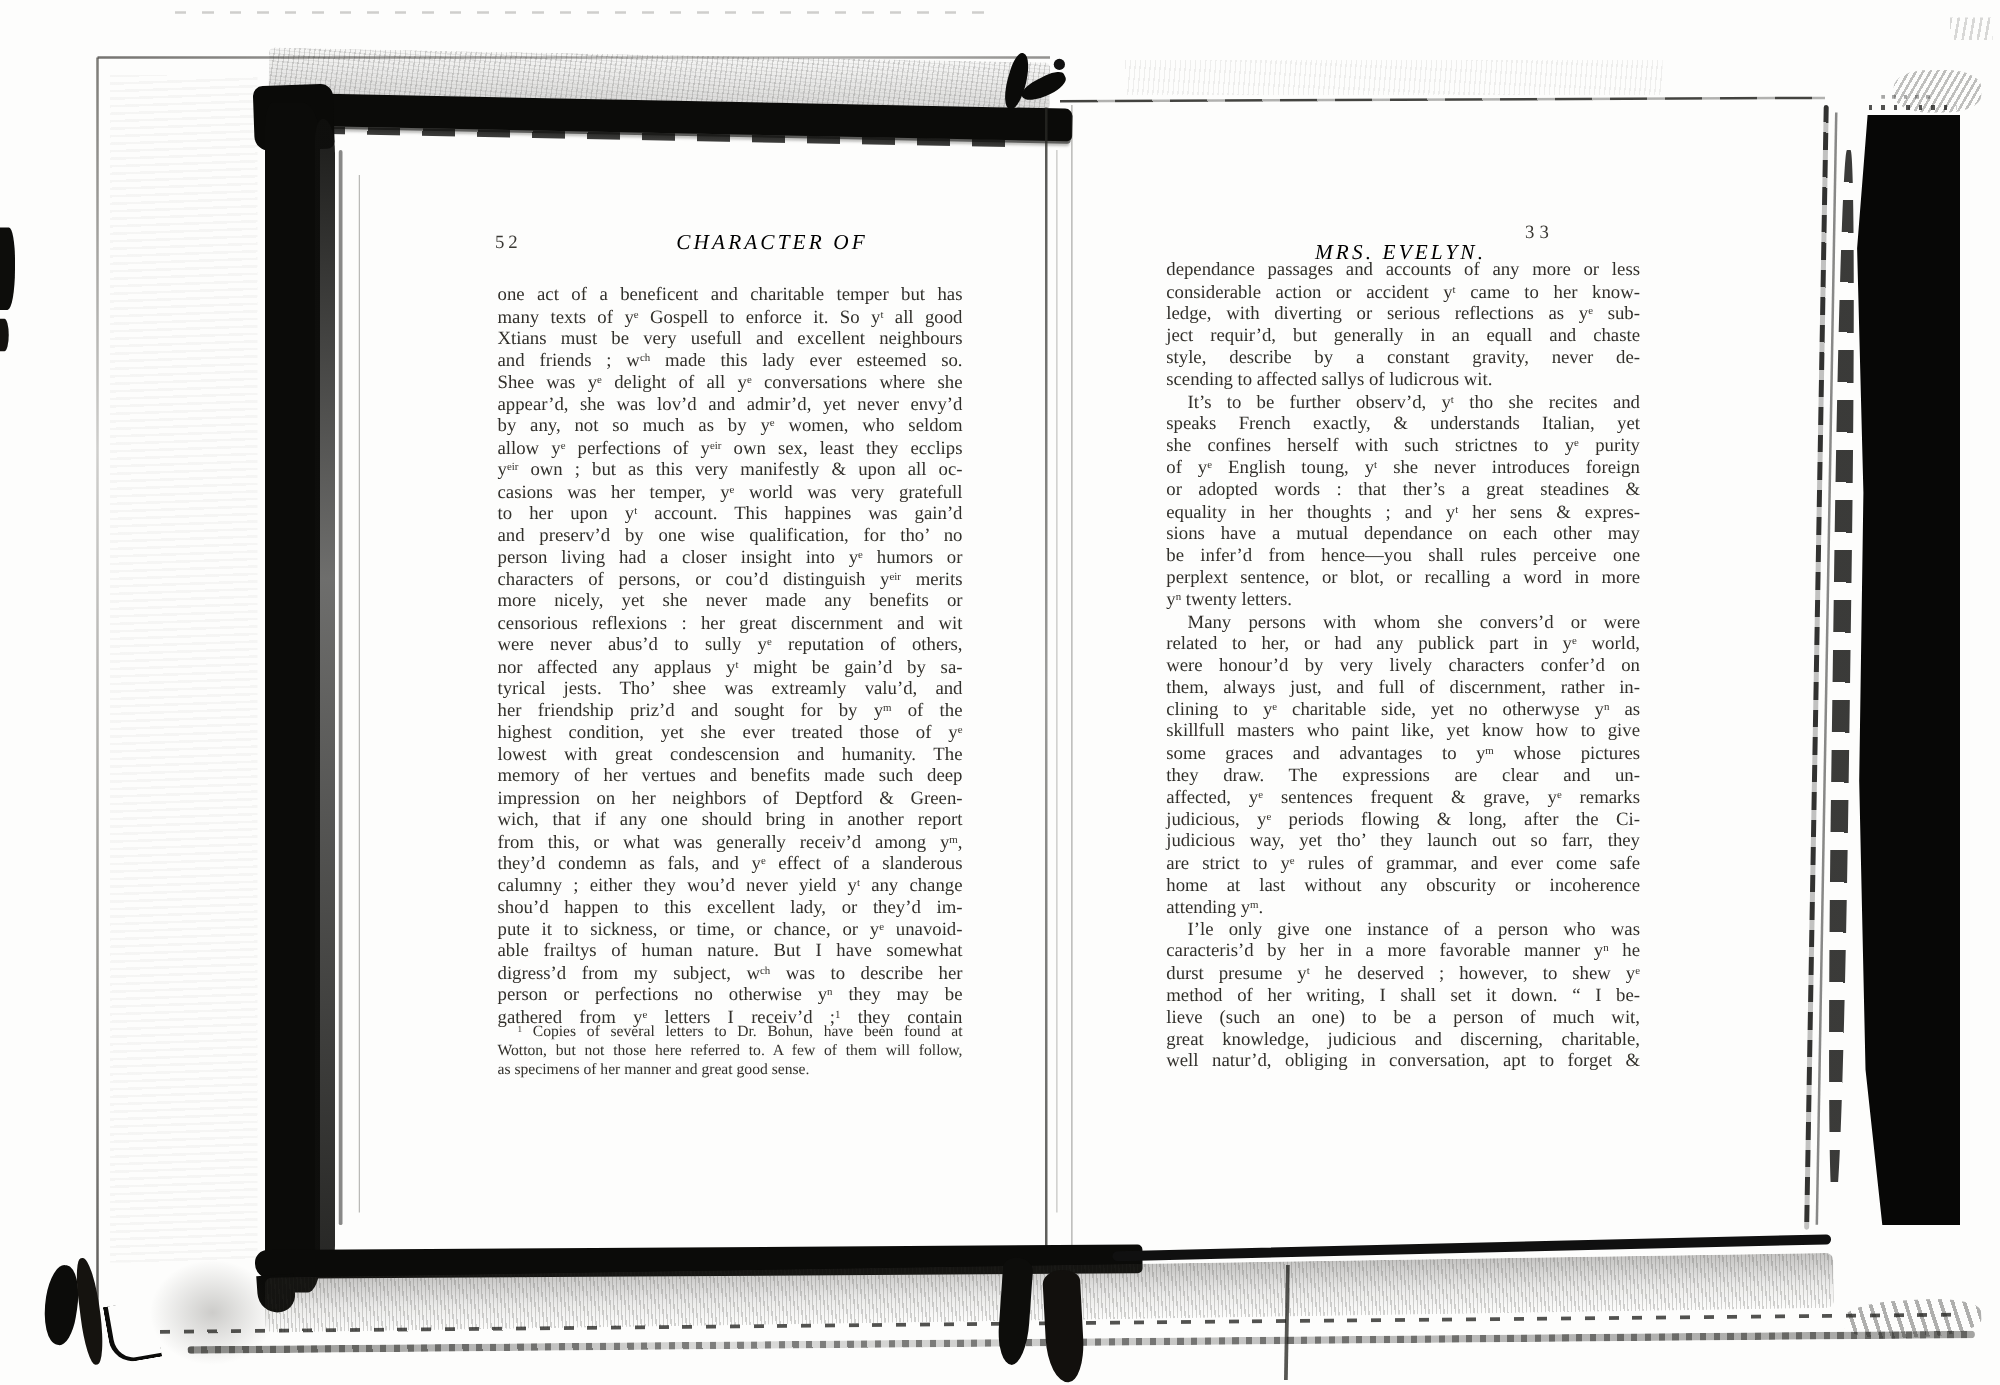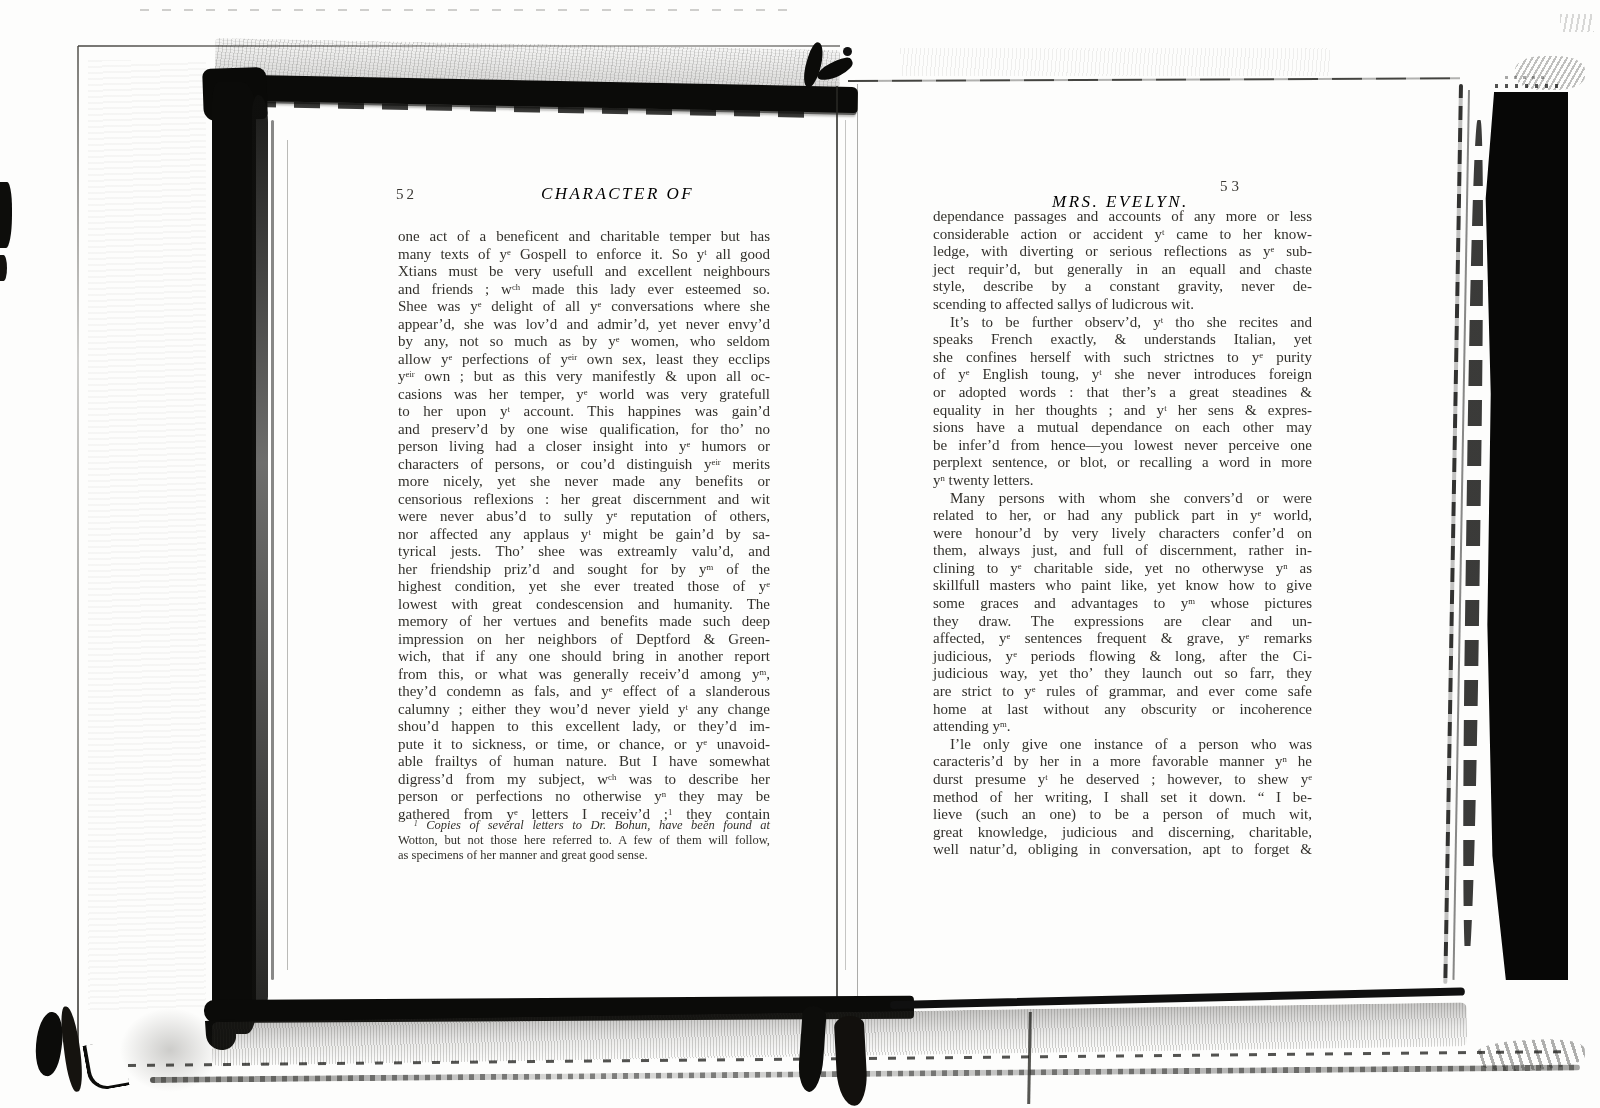--- a/index.html
+++ b/index.html
@@ -76,21 +76,21 @@
   #right-pagenum{left:1220px;top:178px;letter-spacing:4px;}
   .page-body{position:absolute;}
   #left-body{left:398px;top:228px;width:372px;}
   #right-body{left:933px;top:208px;width:379px;}
   #right-body .line{height:17.6px;line-height:17.6px;}
   .line{height:17.5px;line-height:17.5px;font-size:15px;text-align:justify;text-align-last:justify;color:#32302b;}
   .line.indent{text-indent:17px;}
   .line.end{text-align-last:left;}
   #left-footnote{left:398px;top:818px;width:372px;}
   #left-footnote .line{height:15px;line-height:15px;font-size:12.5px;}
-  #left-footnote .line.indent{text-indent:16px;font-style:italic;}
+  #left-footnote .line.indent{text-indent:16px;}
   sup.s{font-size:.58em;vertical-align:.45em;line-height:0;letter-spacing:0;}
 </style>
 </head>
 <body>
 
 <div class="stage">
 
   <div class="art" id="art-top-faint"></div>
   <div class="art" id="art-top-outer-hline"></div>
   <div class="art" id="art-left-outer-vline"></div>
@@ -177,36 +177,36 @@
       </div>
     <div class="page-body" id="left-footnote">
         <div class="line indent"><sup class="s">1</sup> Copies of several letters to Dr. Bohun, have been found at</div>
         <div class="line">Wotton, but not those here referred to.  A few of them will follow,</div>
         <div class="line end">as specimens of her manner and great good sense.</div>
       </div>
   </div>
 
   <div>
     <span class="hdr" id="right-header">MRS. EVELYN.</span>
-    <span class="pagenum" id="right-pagenum">53</span>
+    <span class="pagenum" id="right-pagenum">33</span>
     <div class="page-body" id="right-body">
         <div class="line">dependance passages and accounts of any more or less</div>
         <div class="line">considerable action or accident y<sup class="s">t</sup> came to her know-</div>
         <div class="line">ledge, with diverting or serious reflections as y<sup class="s">e</sup> sub-</div>
         <div class="line">ject requir’d, but generally in an equall and chaste</div>
         <div class="line">style, describe by a constant gravity, never de-</div>
         <div class="line end">scending to affected sallys of ludicrous wit.</div>
         <div class="line indent">It’s to be further observ’d, y<sup class="s">t</sup> tho she recites and</div>
         <div class="line">speaks French exactly, &amp; understands Italian, yet</div>
         <div class="line">she confines herself with such strictnes to y<sup class="s">e</sup> purity</div>
         <div class="line">of y<sup class="s">e</sup> English toung, y<sup class="s">t</sup> she never introduces foreign</div>
         <div class="line">or adopted words : that ther’s a great steadines &amp;</div>
         <div class="line">equality in her thoughts ; and y<sup class="s">t</sup> her sens &amp; expres-</div>
         <div class="line">sions have a mutual dependance on each other may</div>
-        <div class="line">be infer’d from hence—you lowest never perceive one</div>
+        <div class="line">be infer’d from hence—you shall rules perceive one</div>
         <div class="line">perplext sentence, or blot, or recalling a word in more</div>
         <div class="line end">y<sup class="s">n</sup> twenty letters.</div>
         <div class="line indent">Many persons with whom she convers’d or were</div>
         <div class="line">related to her, or had any publick part in y<sup class="s">e</sup> world,</div>
         <div class="line">were honour’d by very lively characters confer’d on</div>
         <div class="line">them, always just, and full of discernment, rather in-</div>
         <div class="line">clining to y<sup class="s">e</sup> charitable side, yet no otherwyse y<sup class="s">n</sup> as</div>
         <div class="line">skillfull masters who paint like, yet know how to give</div>
         <div class="line">some graces and advantages to y<sup class="s">m</sup> whose pictures</div>
         <div class="line">they draw.  The expressions are clear and un-</div>

